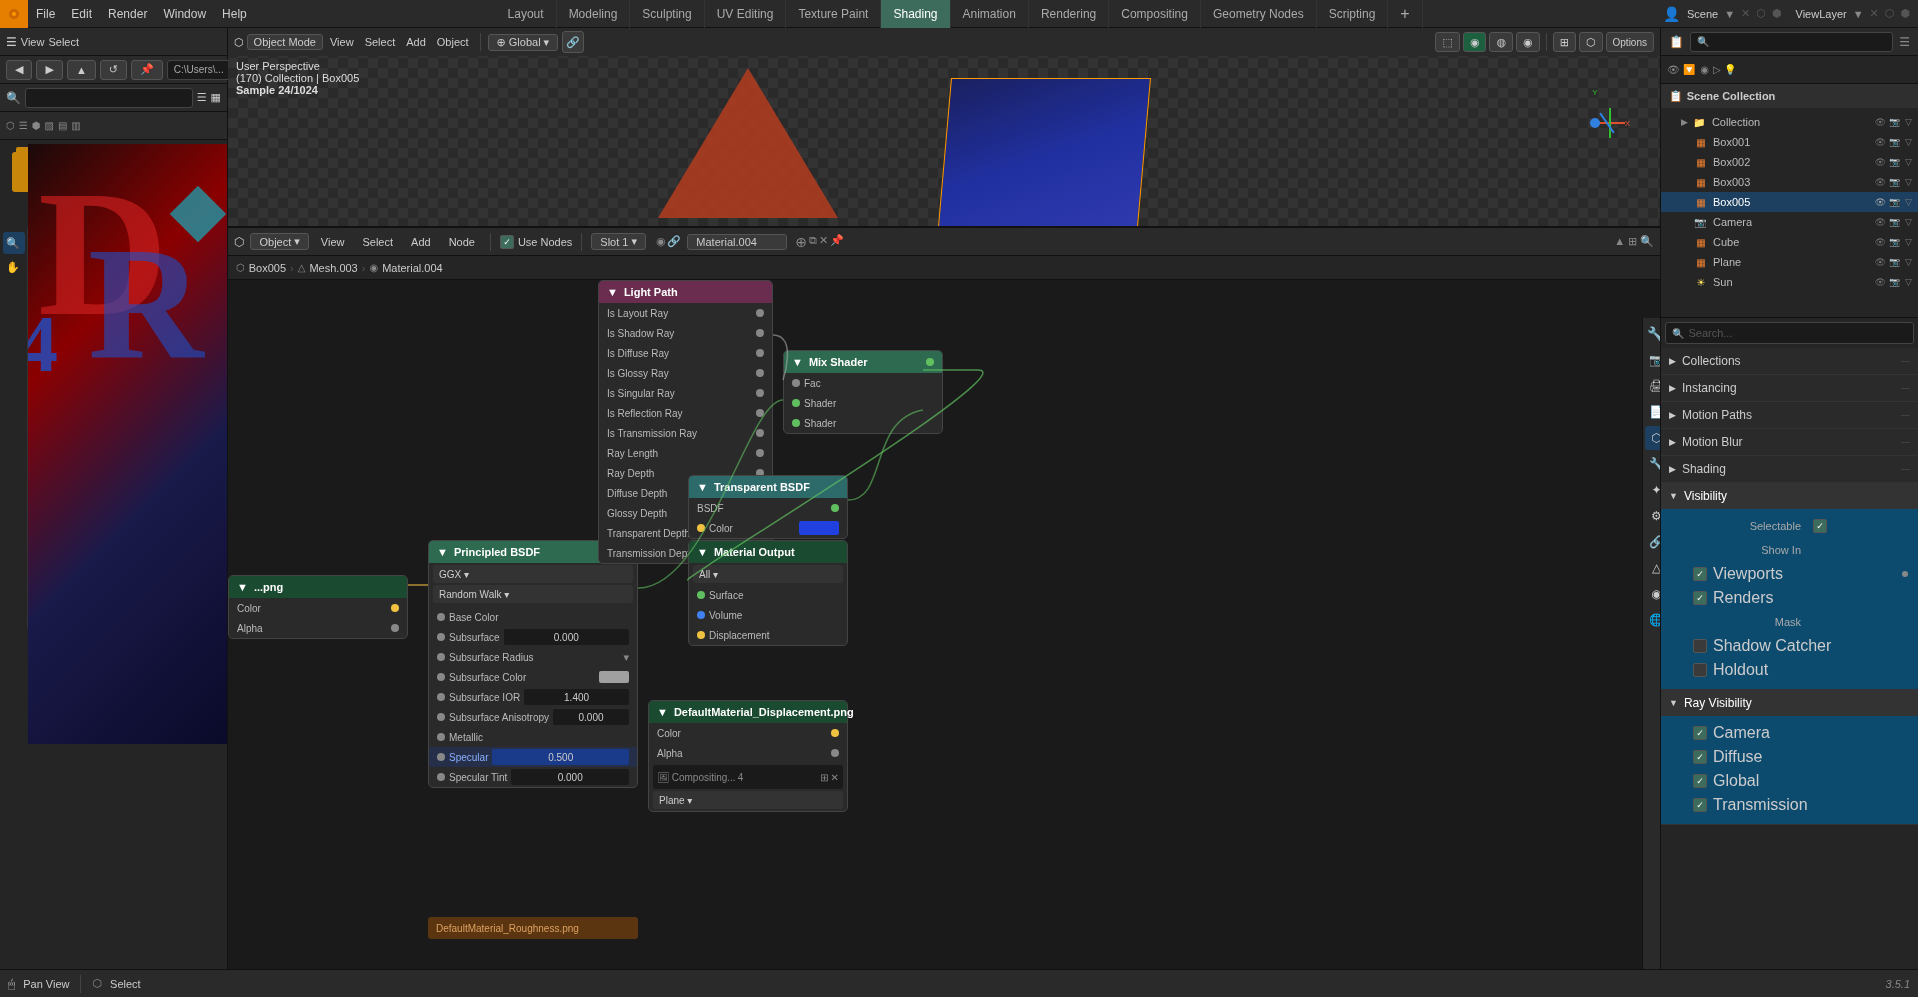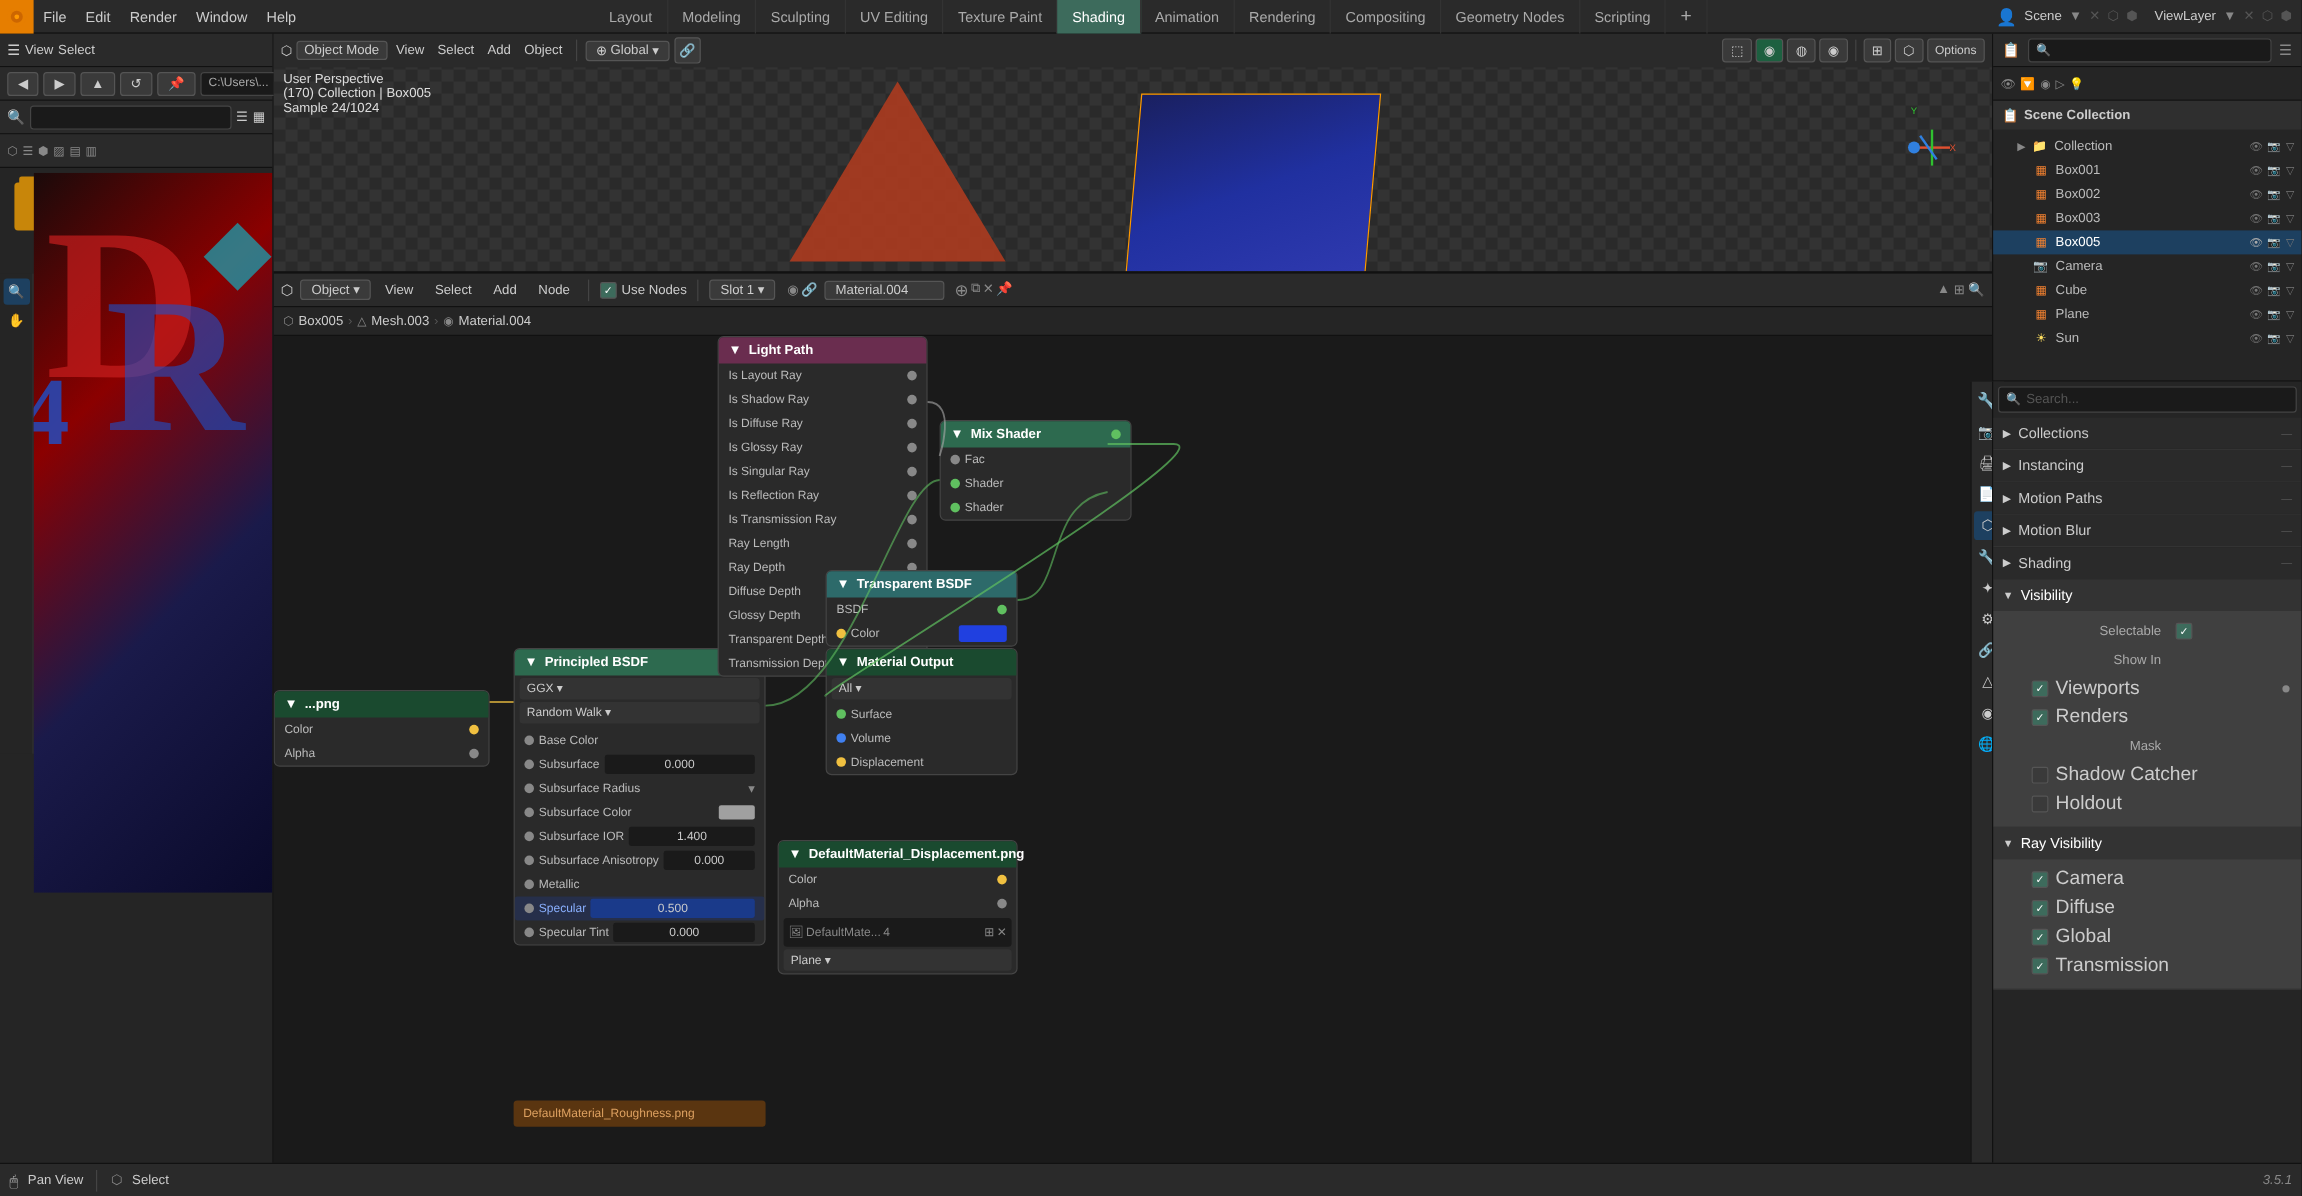--- a/index.html
+++ b/index.html
@@ -161,21 +161,21 @@
     .props-section-header {
       height: 26px;
       display: flex; align-items: center;
       padding: 0 8px;
       cursor: pointer;
       background: #2a2a2a;
       gap: 6px;
     }
     .props-section-content {
       padding: 6px 10px;
-      background: #404040;
+      background: #0c4a6e;
     }
     .props-row {
       display: flex; align-items: center;
       height: 22px;
       gap: 6px;
       margin-bottom: 2px;
     }
     .props-row label {
       width: 90px;
       font-size: 11px;
@@ -554,21 +554,21 @@
       <div class="sep-v"></div>
       <div class="vp-btn">⊞</div>
       <div class="vp-btn">⬡</div>
       <div class="vp-btn" style="font-size:10px;">Options</div>
     </div>
   </div>
 
   <div class="viewport-info">
     <div style="font-size:11px; color:#ddd;">User Perspective</div>
     <div style="font-size:11px; color:#ddd;">(170) Collection | Box005</div>
-    <div style="font-size:11px; color:#ddd;">Sample 24/1024</div>
+    <div style="font-size:11px; color:#ddd;font-weight:bold;">Sample 24/1024</div>
   </div>
 
   <div style="position:absolute; top:30px; left:0; right:0; bottom:0; overflow:hidden;">
 
     <div style="position:absolute; top:10px; left:30%; width:0; height:0; border-left:90px solid transparent; border-right:90px solid transparent; border-bottom:150px solid rgba(180,60,30,0.85);"></div>
 
     <div style="position:absolute; top:20px; left:50%; width:200px; height:160px; background:linear-gradient(160deg, #1a2060, #2030a0, #303ab0); transform:skewX(-5deg); border:1px solid #f90;"></div>
 
     <div style="position:absolute; top:5px; left:48%; width:0; height:0; border-left:70px solid transparent; border-right:70px solid transparent; border-bottom:120px solid transparent; border-bottom-color:transparent;"></div>
 
@@ -834,21 +834,21 @@
         <span>Color</span>
         <div class="node-socket socket-yellow socket-right"></div>
       </div>
       <div class="node-row">
         <span>Alpha</span>
         <div class="node-socket socket-gray socket-right"></div>
       </div>
 
       <div style="height:24px; background:#1a1a1a; margin:2px 4px; border-radius:3px; display:flex; align-items:center; padding:0 4px; gap:2px; font-size:10px; color:#888;">
         <span>🖼</span>
-          <span>DefaultMate...</span>
+          <span>Compositing...</span>
           <span>4</span>
         <span style="margin-left:auto; cursor:pointer;">⊞</span>
         <span style="cursor:pointer;">✕</span>
       </div>
       <div class="node-dropdown">Plane ▾</div>
     </div>
 
     <svg style="position:absolute; top:0; left:0; width:100%; height:600px; pointer-events:none;">
 
       <path d="M 545 55 C 570 55, 555 100, 555 100" stroke="#aaa" stroke-width="1.5" fill="none" opacity="0.6"></path>

